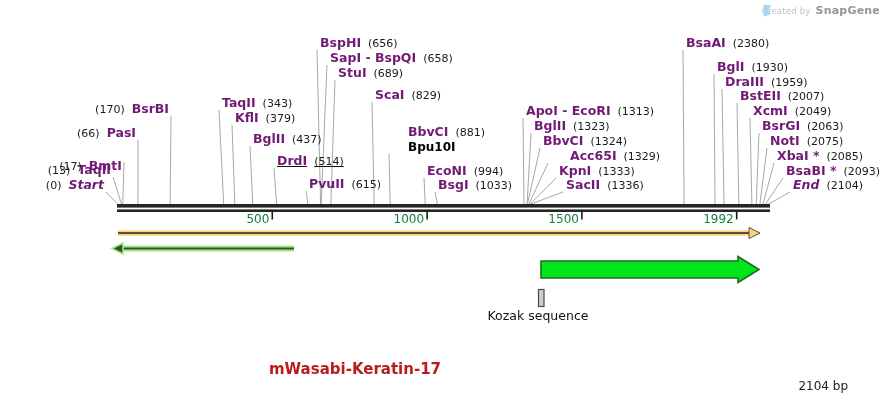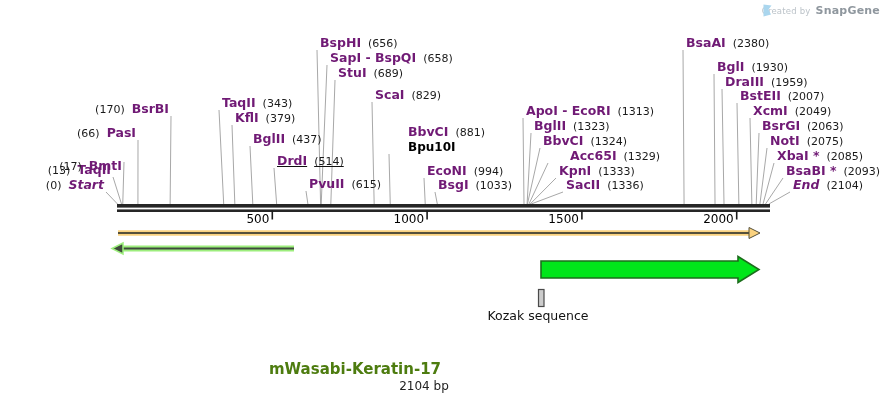--- a/index.html
+++ b/index.html
@@ -12,29 +12,29 @@
   .wm-brand{font-size:11px;font-weight:700;color:#8f979e;letter-spacing:.2px;}
 
   .site-label{position:absolute;white-space:nowrap;color:#111;line-height:15px;font-size:11px;}
   .site-label .nm{font-weight:700;font-size:12.5px;color:#701a75;}
   .site-label .ps{font-size:11px;color:#1a1a1a;}
   .site-label.name-first .ps{margin-left:7px;}
   .site-label.pos-first  .ps{margin-right:7px;}
   .site-label.it .nm{font-style:italic;}
   .site-label .second-line{font-weight:700;font-size:12px;color:#000;line-height:15px;}
 
-  .ruler-num{position:absolute;font-size:12px;color:#000000;line-height:14px;white-space:nowrap;}
+  .ruler-num{position:absolute;font-size:12px;color:#15803d;line-height:14px;white-space:nowrap;}
 
   .mwasabi-label{position:absolute;left:541px;top:261px;width:208px;height:17px;line-height:17px;
                  text-align:center;font-size:13px;color:#062006;}
   .kozak-label{position:absolute;left:438px;top:308px;width:200px;text-align:center;
                font-size:12.5px;color:#111;}
   .map-title{position:absolute;left:0;top:360px;width:710px;text-align:center;
-             font-size:15px;font-weight:700;color:#4d7c0f;}
-  .map-subtitle{position:absolute;left:0;top:379px;width:848px;text-align:center;
+             font-size:15px;font-weight:700;color:#b91c1c;}
+  .map-subtitle{position:absolute;left:0;top:379px;width:848px;text-align:right;
                 font-size:12px;color:#222;}
 </style>
 </head>
 <body>
 
 <div class="stage">
 
   <svg id="map-svg" width="890" height="401" viewBox="0 0 890 401">
       <line x1="117.5" y1="204" x2="106" y2="192" stroke="#a8a8a8" stroke-width="1"></line>
       <line x1="121.5248" y1="204" x2="113" y2="177" stroke="#a8a8a8" stroke-width="1"></line>
@@ -125,21 +125,21 @@
       <div class="site-label name-first" style="top: 118px; left: 762px;"><span class="nm">BsrGI</span><span class="ps">(2063)</span></div>
       <div class="site-label name-first" style="top: 133px; left: 770px;"><span class="nm">NotI</span><span class="ps">(2075)</span></div>
       <div class="site-label name-first" style="top: 148px; left: 777px;"><span class="nm">XbaI *</span><span class="ps">(2085)</span></div>
       <div class="site-label name-first" style="top: 163px; left: 786px;"><span class="nm">BsaBI *</span><span class="ps">(2093)</span></div>
       <div class="site-label name-first it" style="top: 177px; left: 793px;"><span class="nm">End</span><span class="ps">(2104)</span></div>
     </div>
   <div id="ruler-labels">
       <div class="ruler-num" style="right: 620.7px; top: 212px;">500</div>
       <div class="ruler-num" style="right: 465.9px; top: 212px;">1000</div>
       <div class="ruler-num" style="right: 311.1px; top: 212px;">1500</div>
-      <div class="ruler-num" style="right: 156.3px; top: 212px;">2000</div>
+      <div class="ruler-num" style="right: 156.3px; top: 212px;">1992</div>
     </div>
 
 
   <div class="kozak-label">Kozak sequence</div>
 
   <div class="map-title">mWasabi-Keratin-17</div>
   <div class="map-subtitle">2104 bp</div>
 </div>
 
 </body></html>

